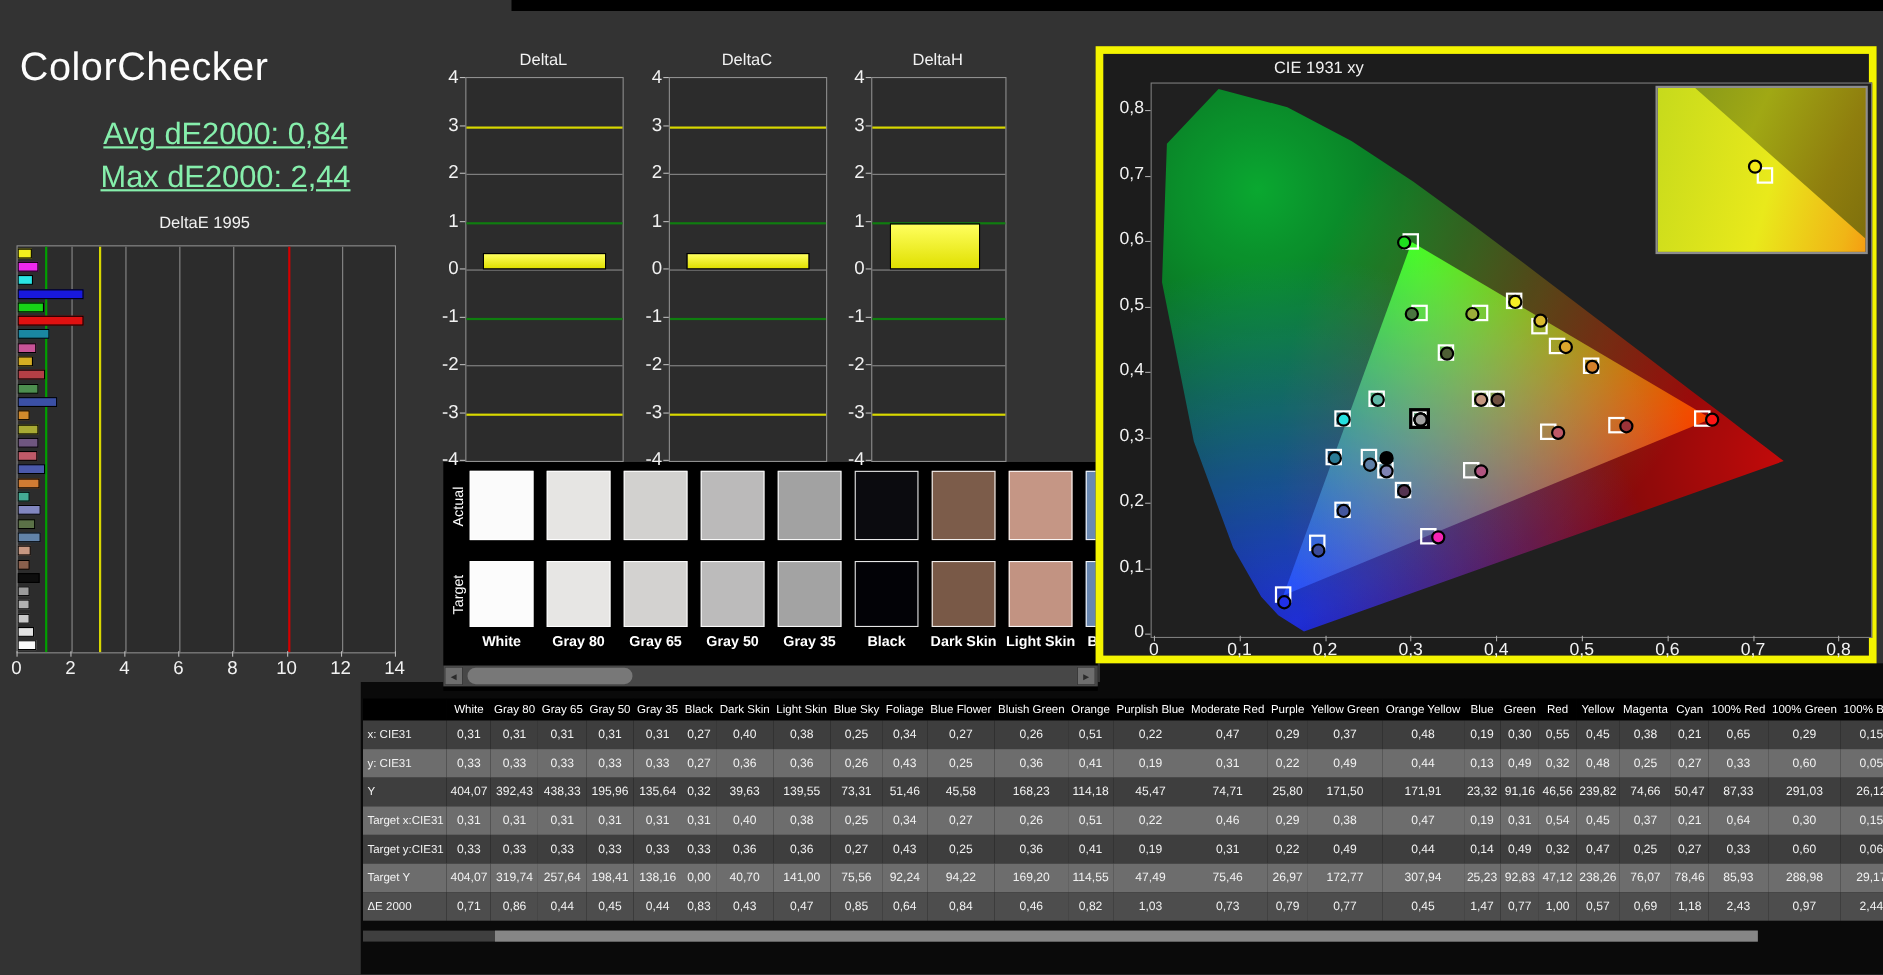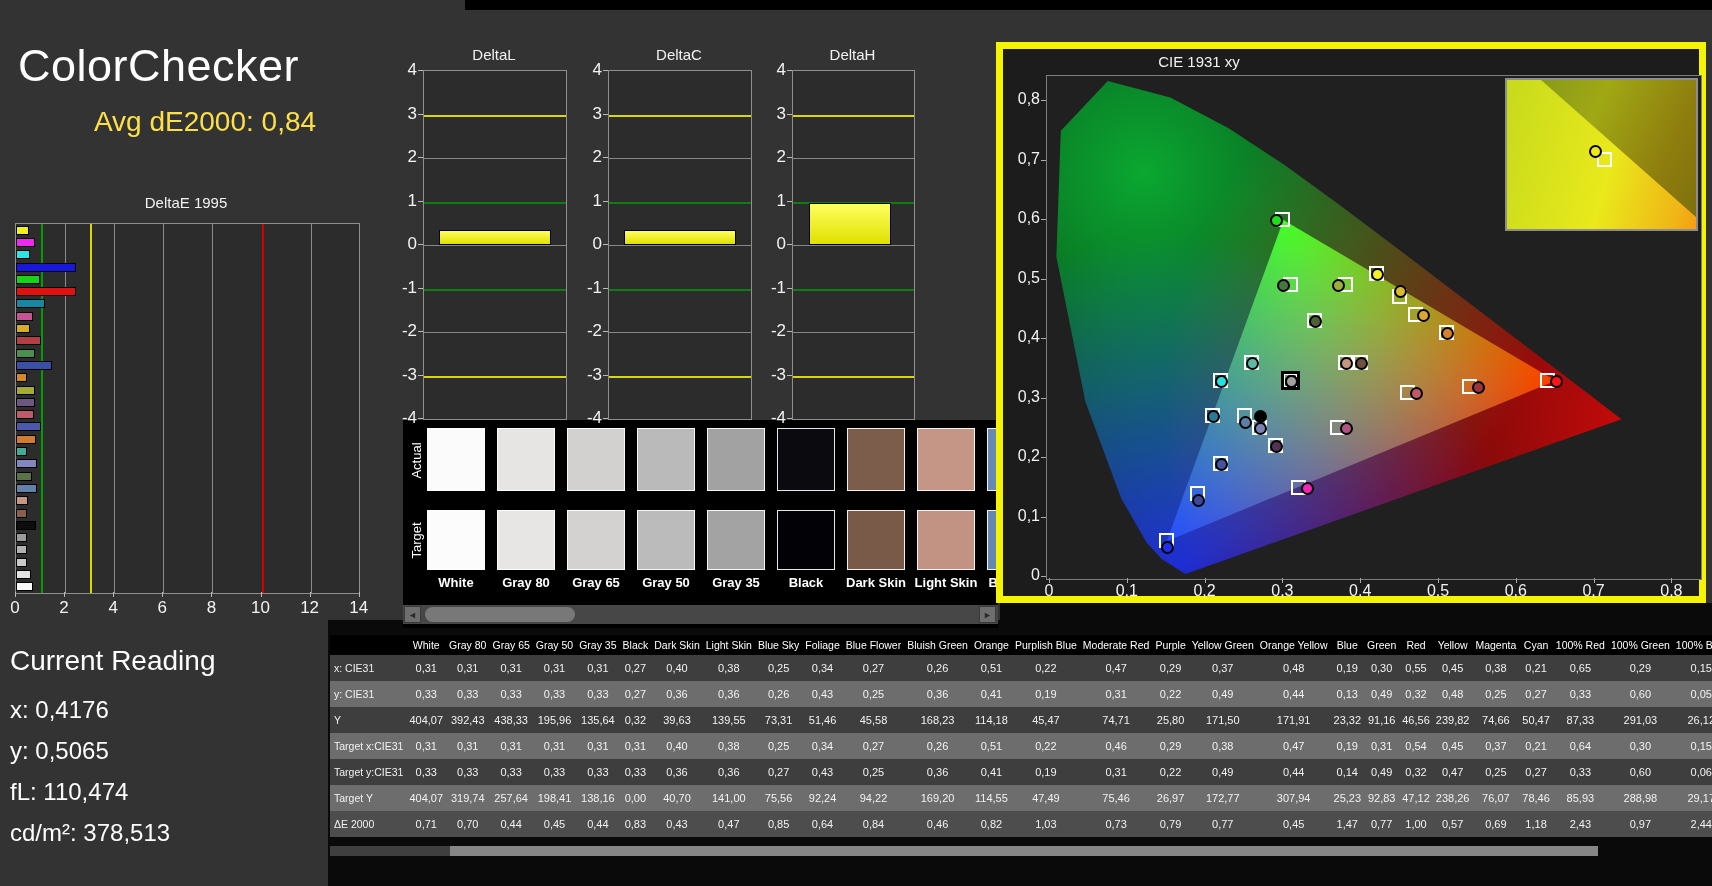--- a/index.html
+++ b/index.html
@@ -1,20 +1,20 @@
 <!DOCTYPE html>
 <html><head>
 <meta charset="utf-8">
 <style>
   html,body{margin:0;padding:0;background:#333333;}
   #app{position:relative;width:1712px;height:886px;overflow:hidden;background:#333333;
        font-family:"Liberation Sans",sans-serif;color:#f5f5f5;}
   .abs{position:absolute;}
-  .title-main{font-size:45px;color:#fdfdfd;letter-spacing:.5px;}
-  .subline{font-size:28px;color:#fde047;line-height:39px;}
+  .title-main{font-size:36px;color:#fdfdfd;letter-spacing:.5px;}
+  .subline{font-size:28px;color:#86efac;line-height:39px;text-decoration:underline;}
   .chart-title{font-size:15px;color:#f2f2f2;text-align:center;}
   .plot{position:absolute;border:1px solid #8f8f8f;background:#2c2c2c;}
   .vline,.hline{position:absolute;}
   .bar{position:absolute;border:1px solid #000;box-sizing:border-box;}
   .ticklbl{position:absolute;font-size:17px;color:#f2f2f2;}
   .cr-title{font-size:28px;color:#fdfdfd;}
   .cr-line{font-size:24px;color:#fdfdfd;line-height:41px;}
   .swatch{position:absolute;border:1px solid rgba(255,255,255,.9);box-sizing:border-box;}
   .swlbl{position:absolute;font-size:13px;font-weight:bold;color:#fff;text-align:center;width:70px;}
   .rotlbl{position:absolute;font-size:13px;color:#fff;transform:rotate(-90deg);transform-origin:center;width:60px;text-align:center;}
@@ -32,20 +32,21 @@
 
 <div id="app">
 
   <div class="abs" style="left:465px;top:0;width:1247px;height:10px;background:#000;"></div>
   <div class="abs" style="left:328px;top:620px;width:1384px;height:266px;background:#0a0a0a;"></div>
   <div class="abs" style="left:1000px;top:603px;width:712px;height:283px;background:#0a0a0a;"></div>
 
   <div class="abs title-main" style="left:18px;top:40px;">ColorChecker</div>
   <div class="abs" style="left:20px;top:102px;width:370px;text-align:center;">
     <div class="subline">Avg dE2000: 0,84</div>
+    <div class="subline">Max dE2000: 2,44</div>
   </div>
 
   <div class="abs chart-title" style="left:86px;top:194px;width:200px;">DeltaE 1995</div>
   <div id="deltae-plot" class="plot" style="left:15px;top:223px;width:343px;height:369px;overflow:hidden;">
       <div class="vline" style="left: 49.1px; top: 0px; width: 1px; height: 369px; background: rgb(138, 138, 138);"></div>
       <div class="vline" style="left: 98.2px; top: 0px; width: 1px; height: 369px; background: rgb(138, 138, 138);"></div>
       <div class="vline" style="left: 147.3px; top: 0px; width: 1px; height: 369px; background: rgb(138, 138, 138);"></div>
       <div class="vline" style="left: 196.4px; top: 0px; width: 1px; height: 369px; background: rgb(138, 138, 138);"></div>
       <div class="vline" style="left: 294.6px; top: 0px; width: 1px; height: 369px; background: rgb(138, 138, 138);"></div>
       <div class="vline" style="left: 343.7px; top: 0px; width: 1px; height: 369px; background: rgb(138, 138, 138);"></div>
@@ -180,29 +181,20 @@
   <div class="abs" style="left:1505px;top:78px;width:193px;height:153px;box-sizing:border-box;border:2px solid #8d8d8d;overflow:hidden;
               background:linear-gradient(105deg,#c6da1c,#e9e91b 55%,#f0b516 90%,#f59d12 100%);">
     <div style="position:absolute;inset:0;
          clip-path:polygon(18% 0,100% 0,100% 92%);
          background:linear-gradient(115deg,#7e941c,#a0a814 40%,#8f7e0e 75%,#7d6e0c 100%);"></div>
     <div style="position:absolute;left:90px;top:72px;width:15px;height:15px;border:2px solid #fff;box-sizing:border-box;"></div>
     <div style="position:absolute;left:82px;top:65px;width:13px;height:13px;border:2px solid #000;border-radius:50%;box-sizing:border-box;background:#f2e818;"></div>
   </div>
 
 
-  <div class="abs" style="left:10px;top:645px;width:300px;">
-    <div class="cr-title">Current Reading</div>
-    <div style="margin-top:12px;">
-      <div class="cr-line">x: 0,4176</div>
-      <div class="cr-line">y: 0,5065</div>
-      <div class="cr-line">fL: 110,474</div>
-      <div class="cr-line">cd/m²: 378,513</div>
-    </div>
-  </div>
 
   <div class="abs" style="left:330px;top:635px;">
     <table class="meas" id="meas-table">
         <thead>
           <tr>
             <th></th>
             <th>White</th>
             <th>Gray 80</th>
             <th>Gray 65</th>
             <th>Gray 50</th>
@@ -408,21 +400,21 @@
             <td>238,26</td>
             <td>76,07</td>
             <td>78,46</td>
             <td>85,93</td>
             <td>288,98</td>
             <td>29,17</td>
           </tr>
           <tr style="background: rgb(77, 77, 77);">
             <td class="rowlbl">ΔE 2000</td>
             <td>0,71</td>
-            <td>0,70</td>
+            <td>0,86</td>
             <td>0,44</td>
             <td>0,45</td>
             <td>0,44</td>
             <td>0,83</td>
             <td>0,43</td>
             <td>0,47</td>
             <td>0,85</td>
             <td>0,64</td>
             <td>0,84</td>
             <td>0,46</td>

